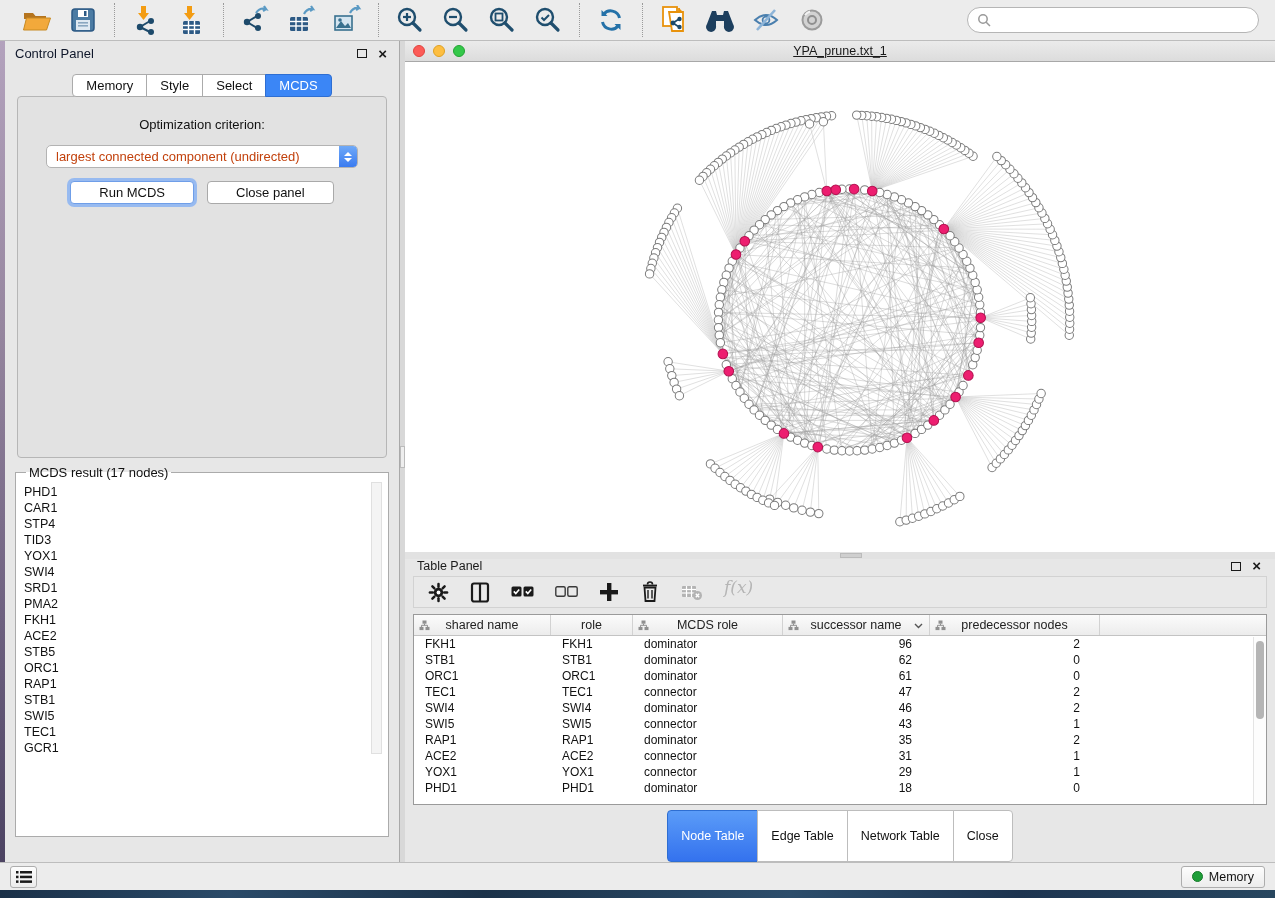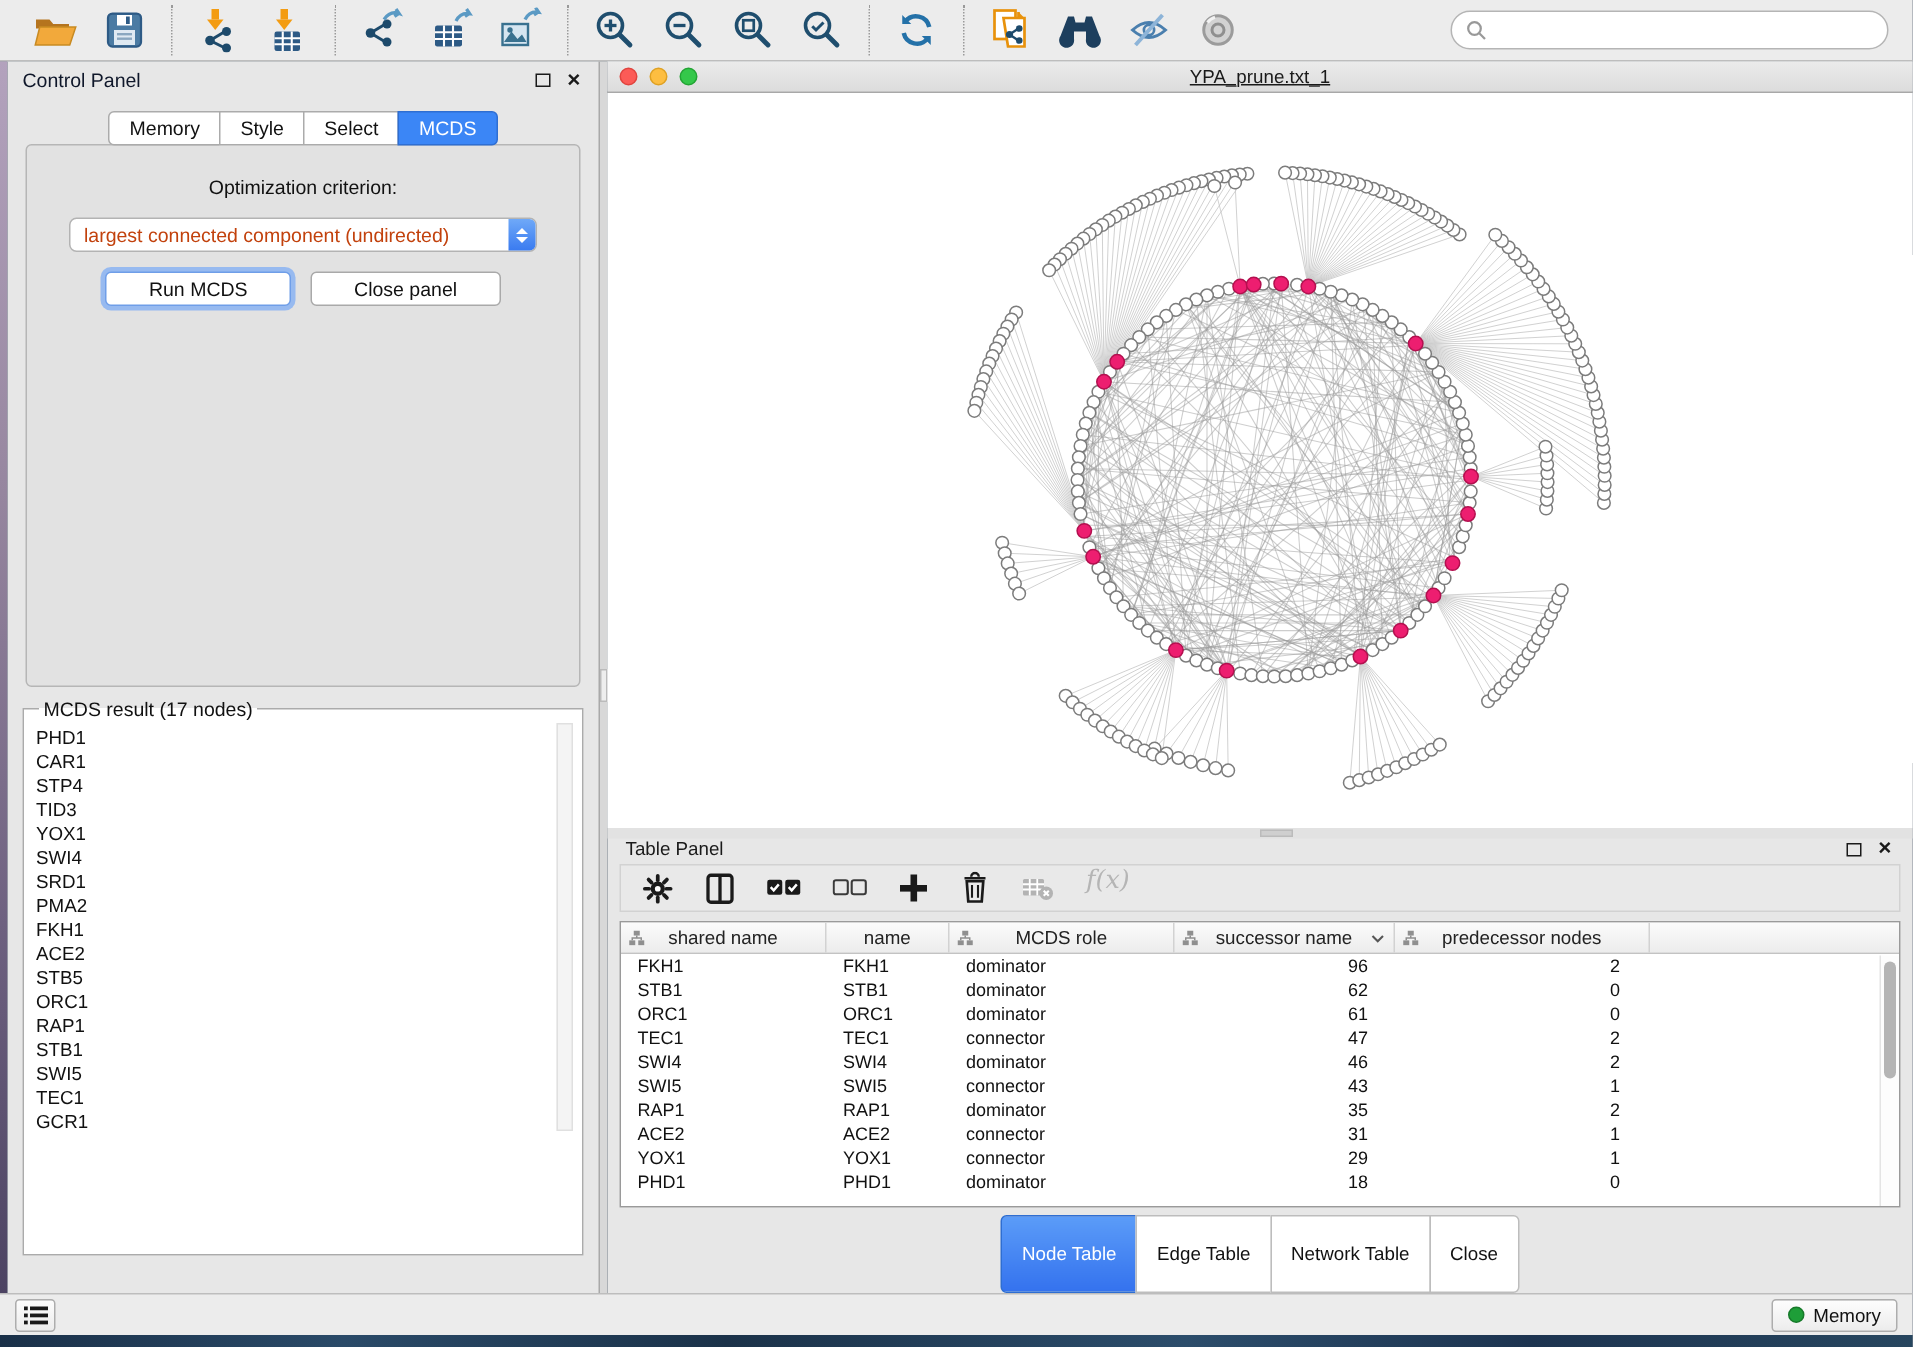--- a/index.html
+++ b/index.html
@@ -1151,21 +1151,21 @@
         </div>
 
         <div class="tp-table">
           <div class="tp-thead" id="table-head">
                 <div class="th c0"><svg class="hier" width="11" height="11" viewBox="0 0 11 11">
                     <rect x="3.5" y="0.5" width="4" height="3.2" fill="#8f8f8f"></rect>
                     <path d="M5.5 3.7 v1.6 M2.5 6.9 v-1.6 h6 v1.6" stroke="#8f8f8f" fill="none"></path>
                     <rect x="0.5" y="6.9" width="4" height="3.2" fill="#8f8f8f"></rect>
                     <rect x="6.5" y="6.9" width="4" height="3.2" fill="#8f8f8f"></rect>
                   </svg><span>shared name</span></div>
-                <div class="th c1"><span>name</span></div>
+                <div class="th c1"><span>role</span></div>
                 <div class="th c2"><svg class="hier" width="11" height="11" viewBox="0 0 11 11">
                     <rect x="3.5" y="0.5" width="4" height="3.2" fill="#8f8f8f"></rect>
                     <path d="M5.5 3.7 v1.6 M2.5 6.9 v-1.6 h6 v1.6" stroke="#8f8f8f" fill="none"></path>
                     <rect x="0.5" y="6.9" width="4" height="3.2" fill="#8f8f8f"></rect>
                     <rect x="6.5" y="6.9" width="4" height="3.2" fill="#8f8f8f"></rect>
                   </svg><span>MCDS role</span></div>
                 <div class="th c3"><svg class="hier" width="11" height="11" viewBox="0 0 11 11">
                     <rect x="3.5" y="0.5" width="4" height="3.2" fill="#8f8f8f"></rect>
                     <path d="M5.5 3.7 v1.6 M2.5 6.9 v-1.6 h6 v1.6" stroke="#8f8f8f" fill="none"></path>
                     <rect x="0.5" y="6.9" width="4" height="3.2" fill="#8f8f8f"></rect>

